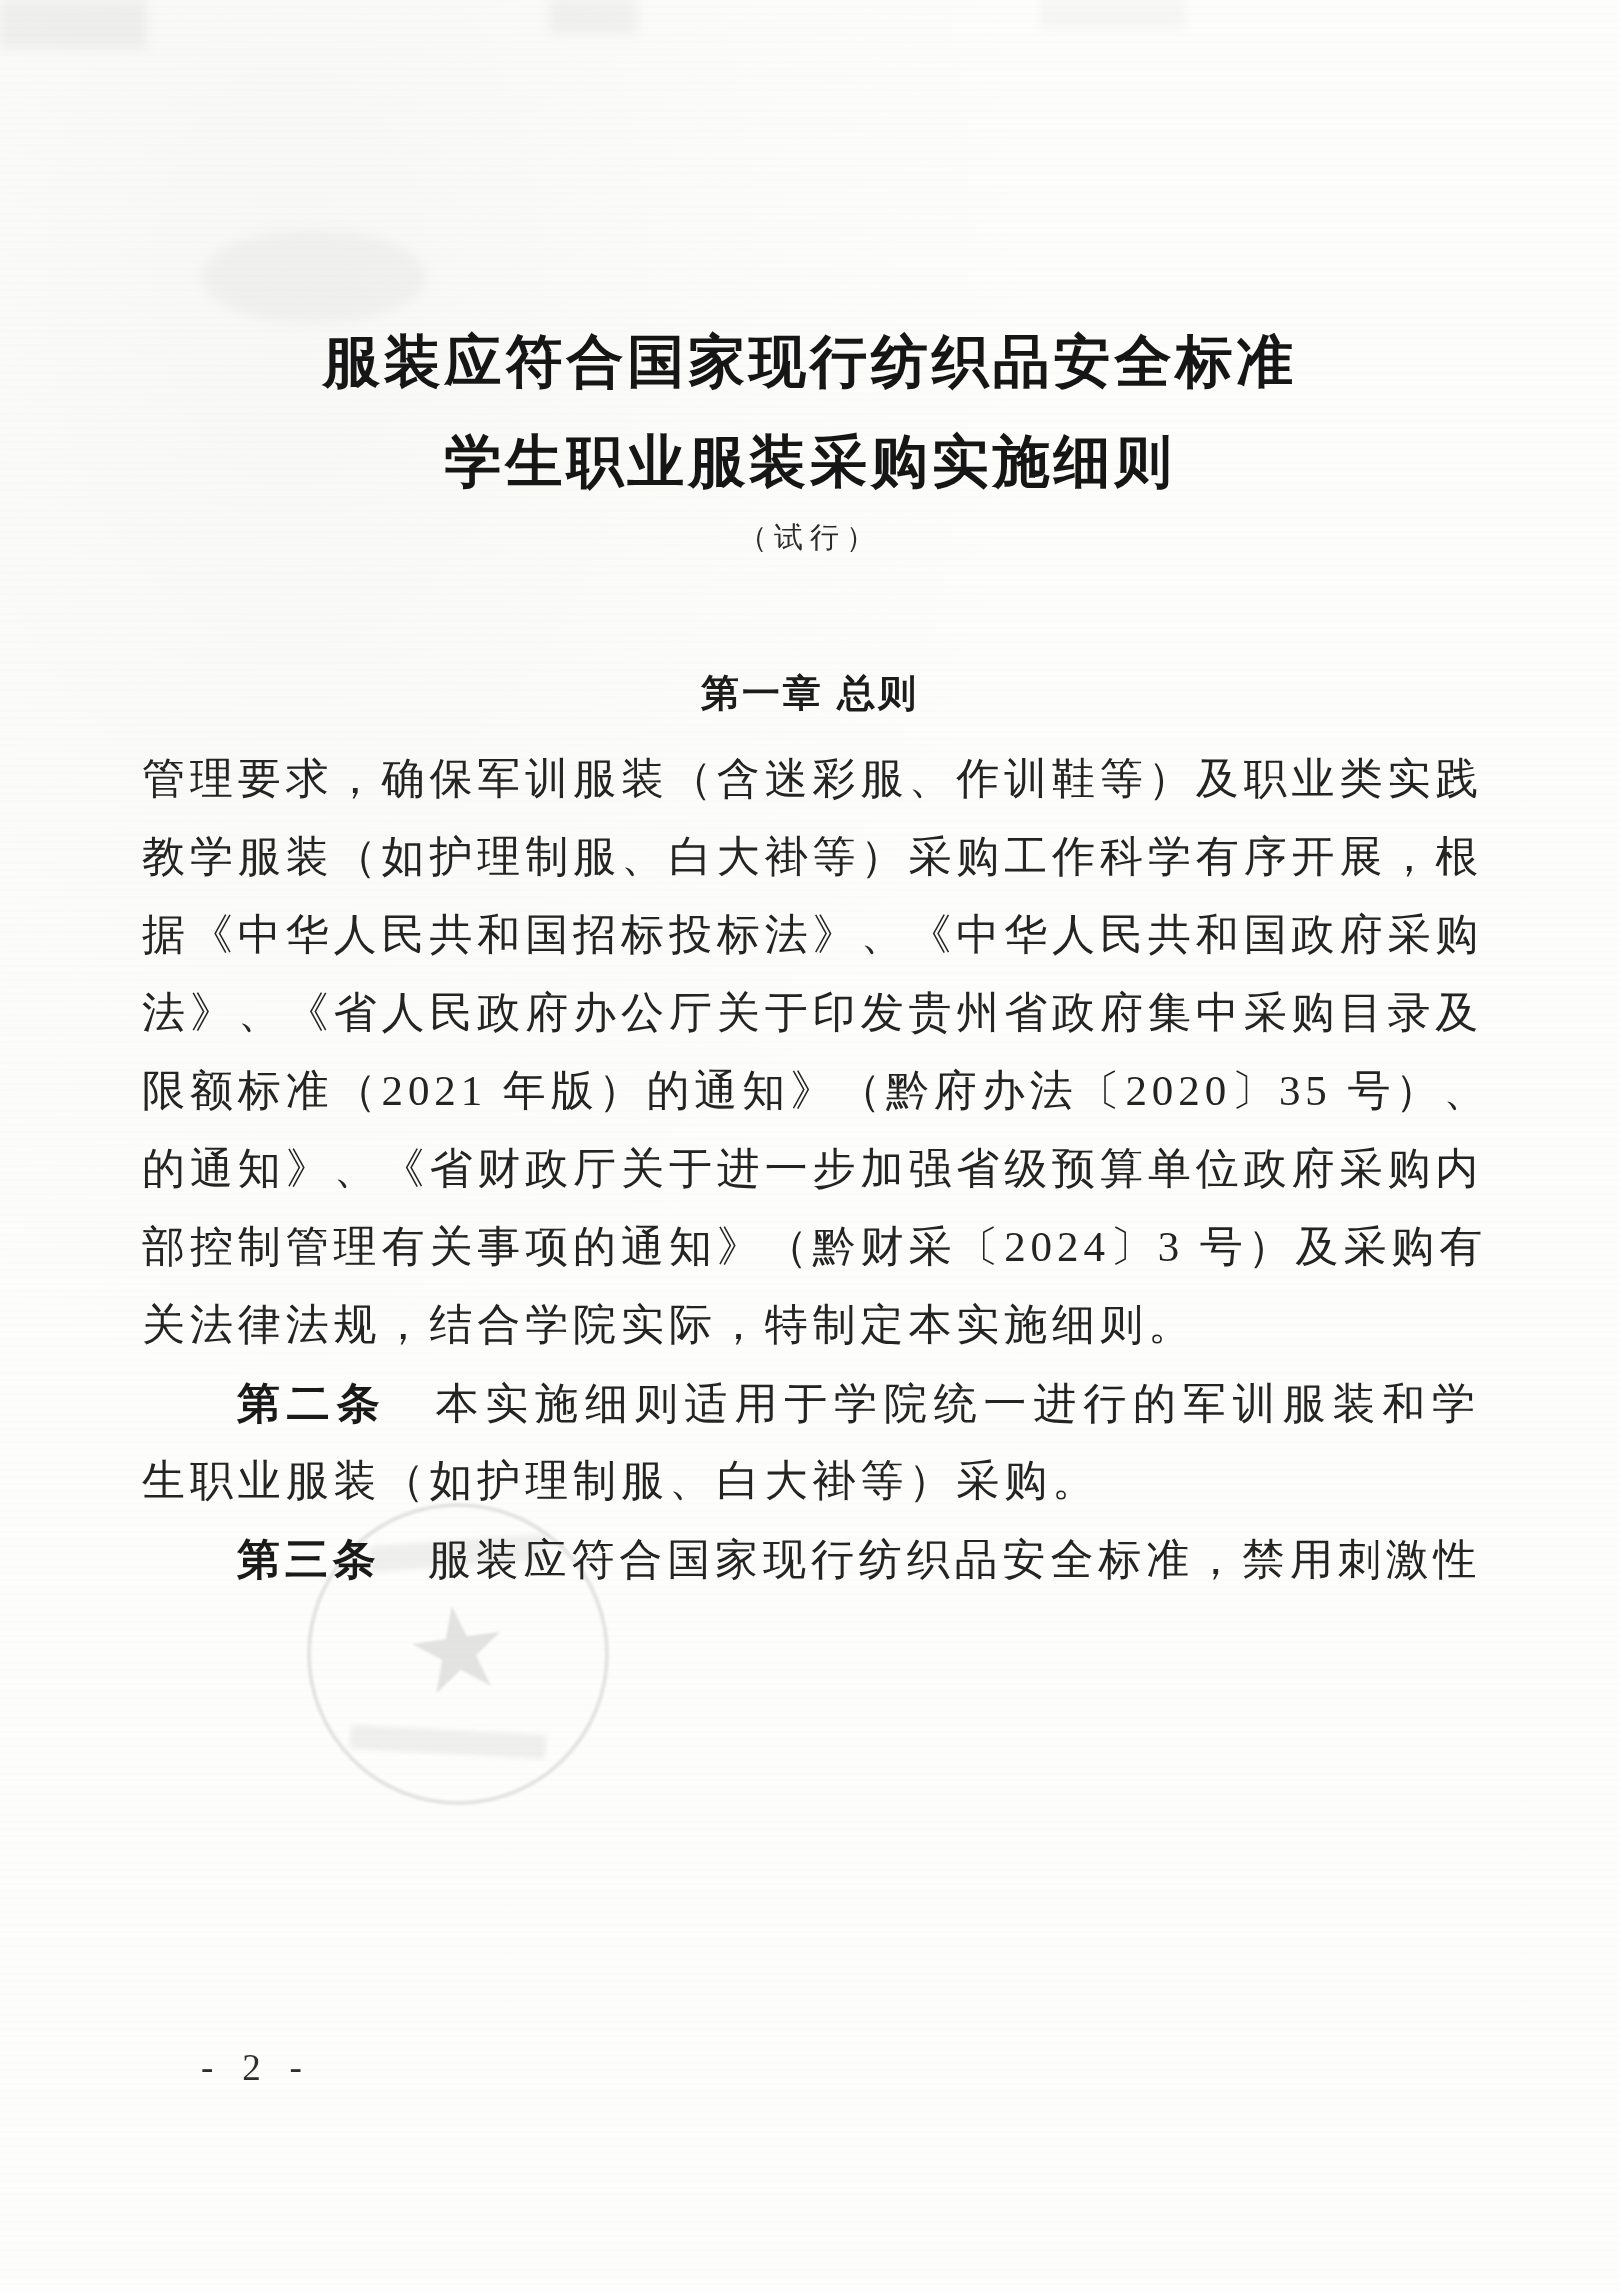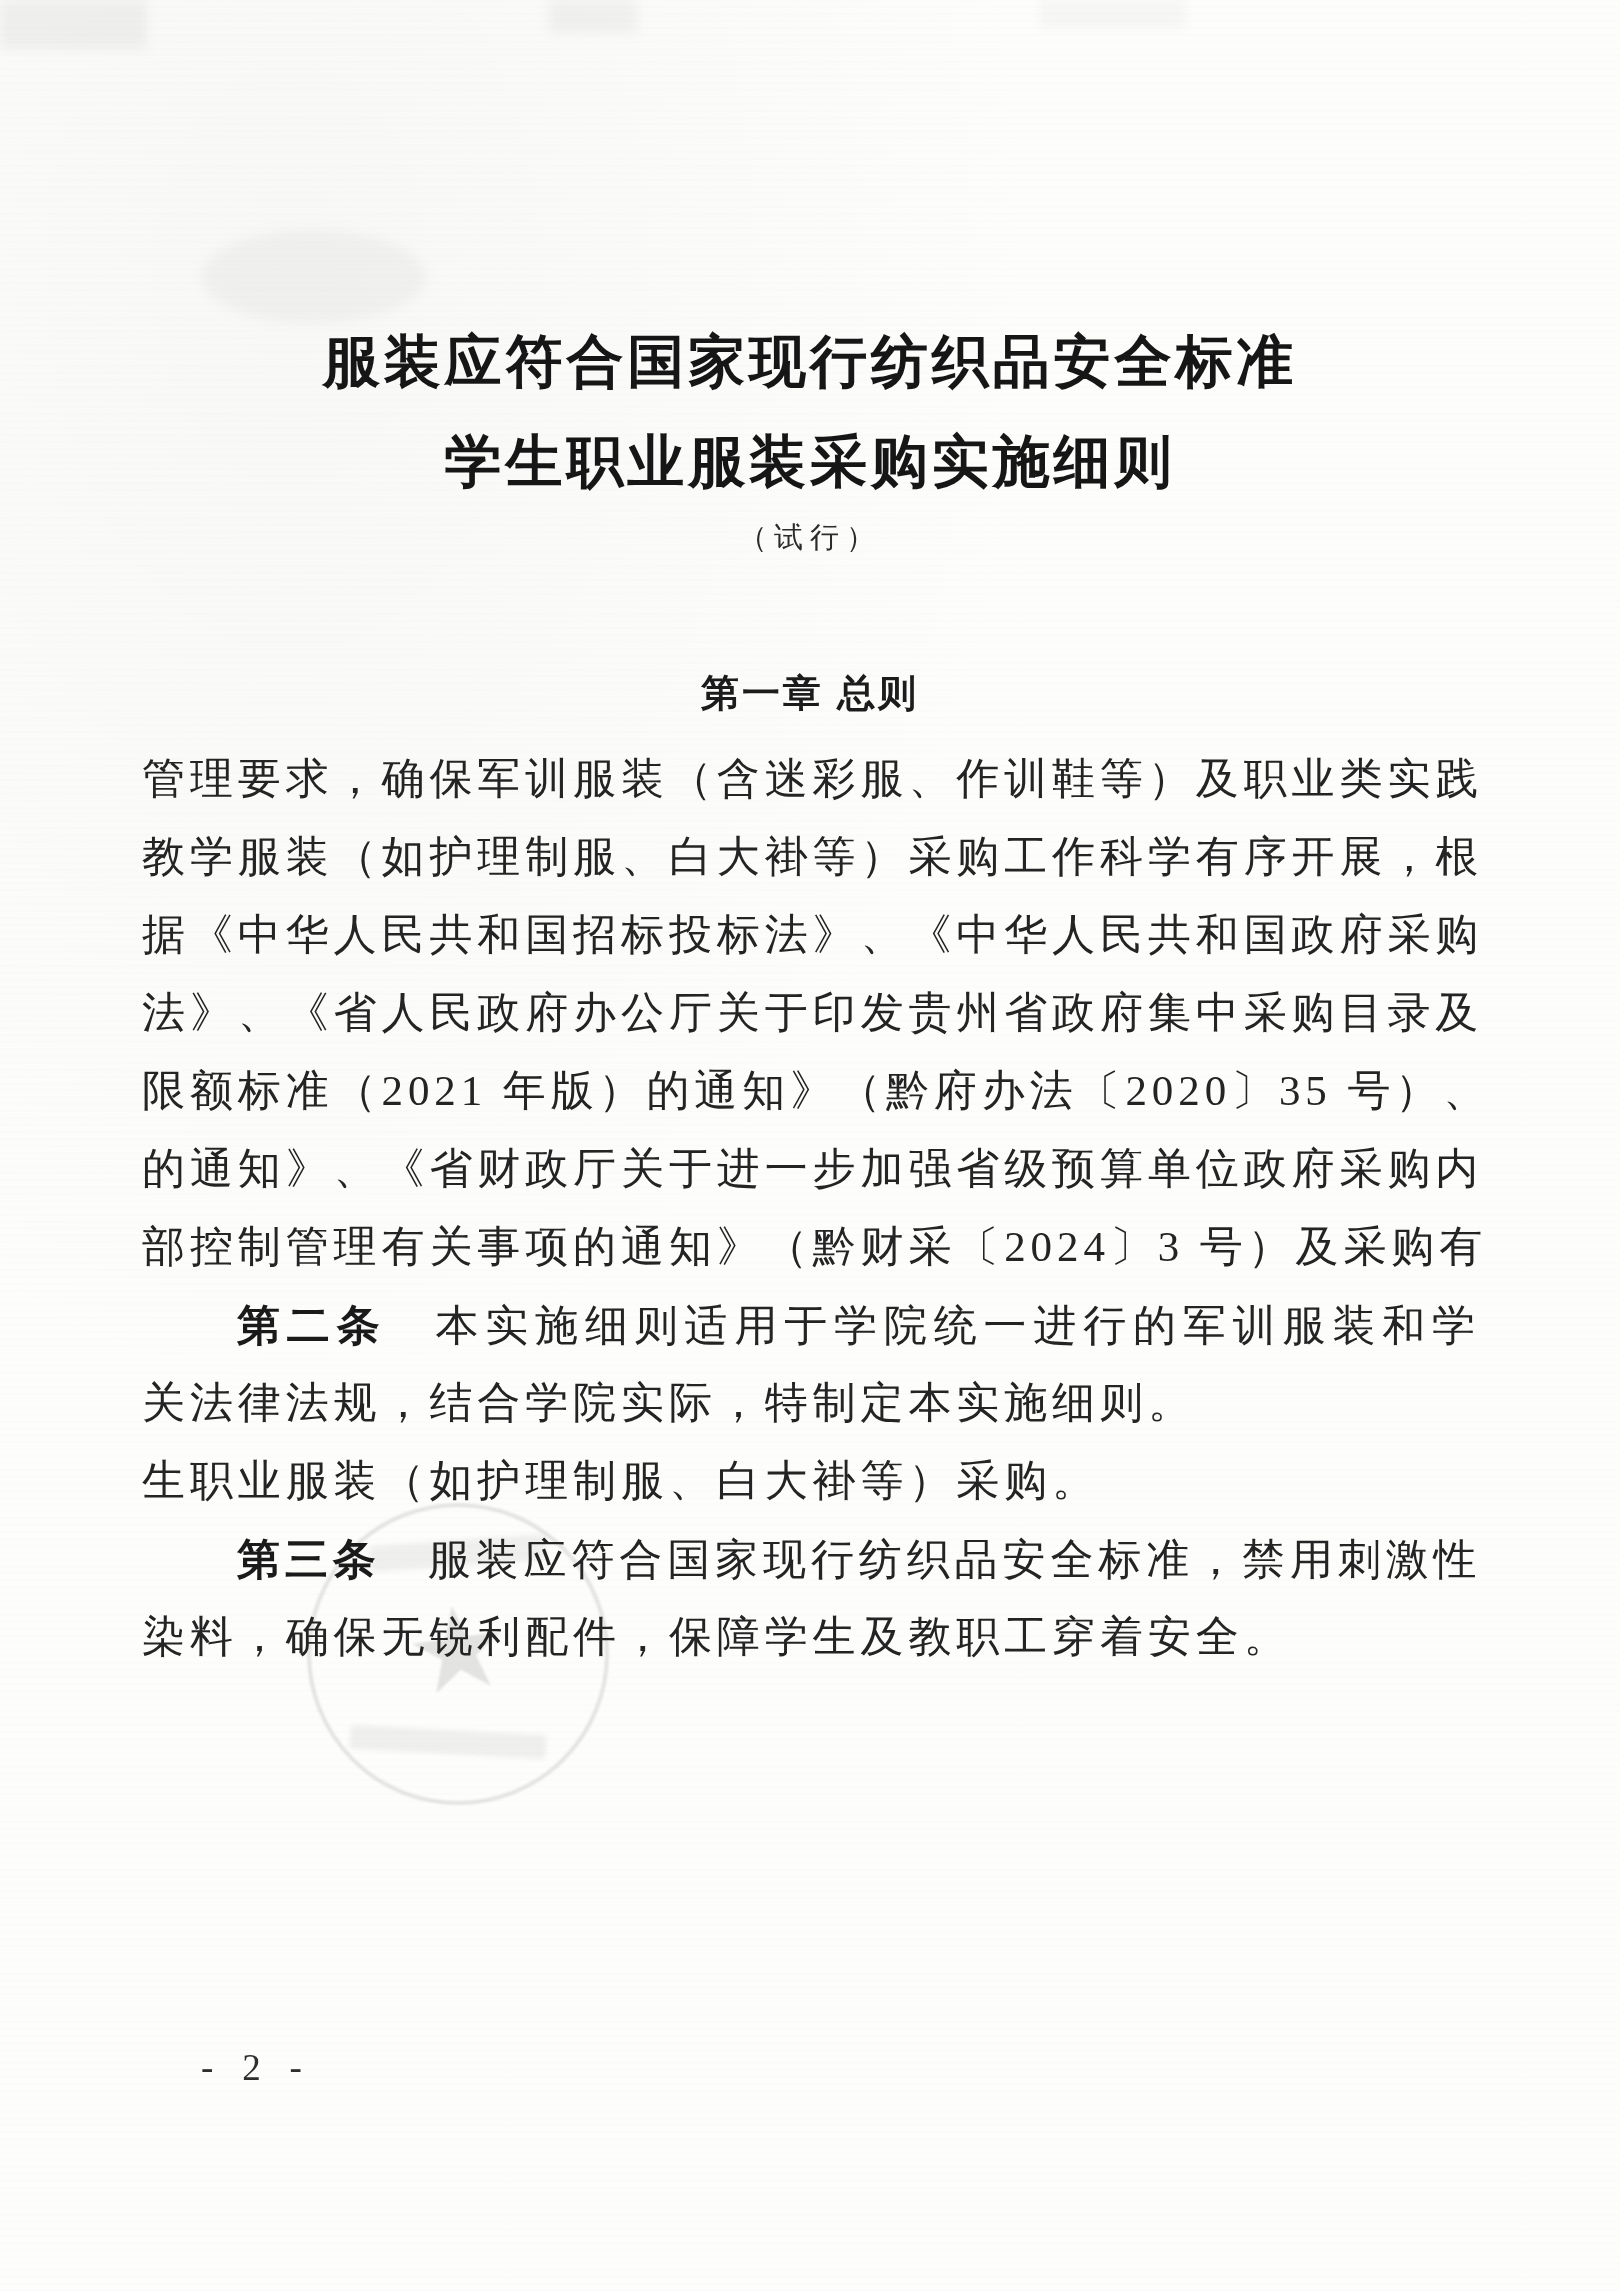--- a/index.html
+++ b/index.html
@@ -158,27 +158,26 @@
 
   <div class="body-text">
 
     <div class="line fill">管理要求，确保军训服装（含迷彩服、作训鞋等）及职业类实践</div>
     <div class="line fill">教学服装（如护理制服、白大褂等）采购工作科学有序开展，根</div>
     <div class="line fill">据《中华人民共和国招标投标法》、《中华人民共和国政府采购</div>
     <div class="line fill">法》、《省人民政府办公厅关于印发贵州省政府集中采购目录及</div>
     <div class="line fill">限额标准（2021 年版）的通知》（黔府办法〔2020〕35 号）、</div>
     <div class="line fill">的通知》、《省财政厅关于进一步加强省级预算单位政府采购内</div>
     <div class="line fill">部控制管理有关事项的通知》（黔财采〔2024〕3 号）及采购有</div>
+    <div class="line">关法律法规，结合学院实际，特制定本实施细则。</div>
+
     <div class="line fill indent-first"><span class="art-label">第二条</span><span class="gap"></span><span>本实施细则适用于学院统一进行的军训服装和学</span></div>
-
-    <div class="line">关法律法规，结合学院实际，特制定本实施细则。</div>
     <div class="line">生职业服装（如护理制服、白大褂等）采购。</div>
 
     <div class="line fill indent-first"><span class="art-label">第三条</span><span class="gap"></span><span>服装应符合国家现行纺织品安全标准，禁用刺激性</span></div>
-    <div class="line">染料，确保无锐利配件，保障学生及教职工穿着安全。</div>
 
   </div>
 
 
   <div class="page-number">- 2 -</div>
 
 </div>
 
 
 </body></html>

